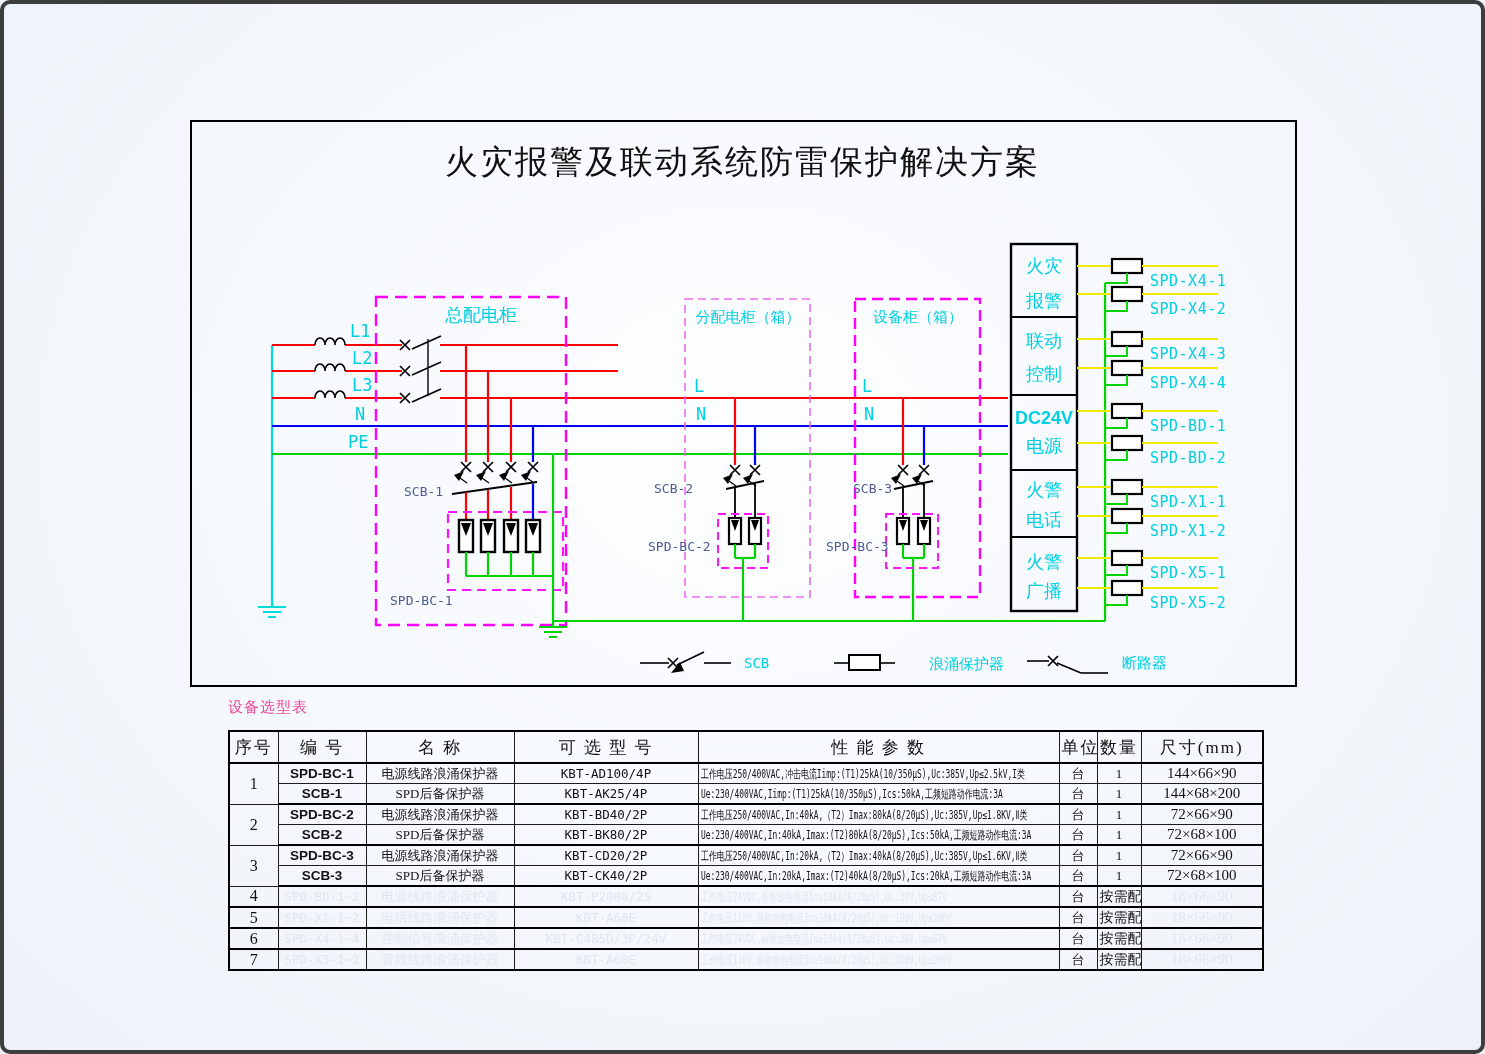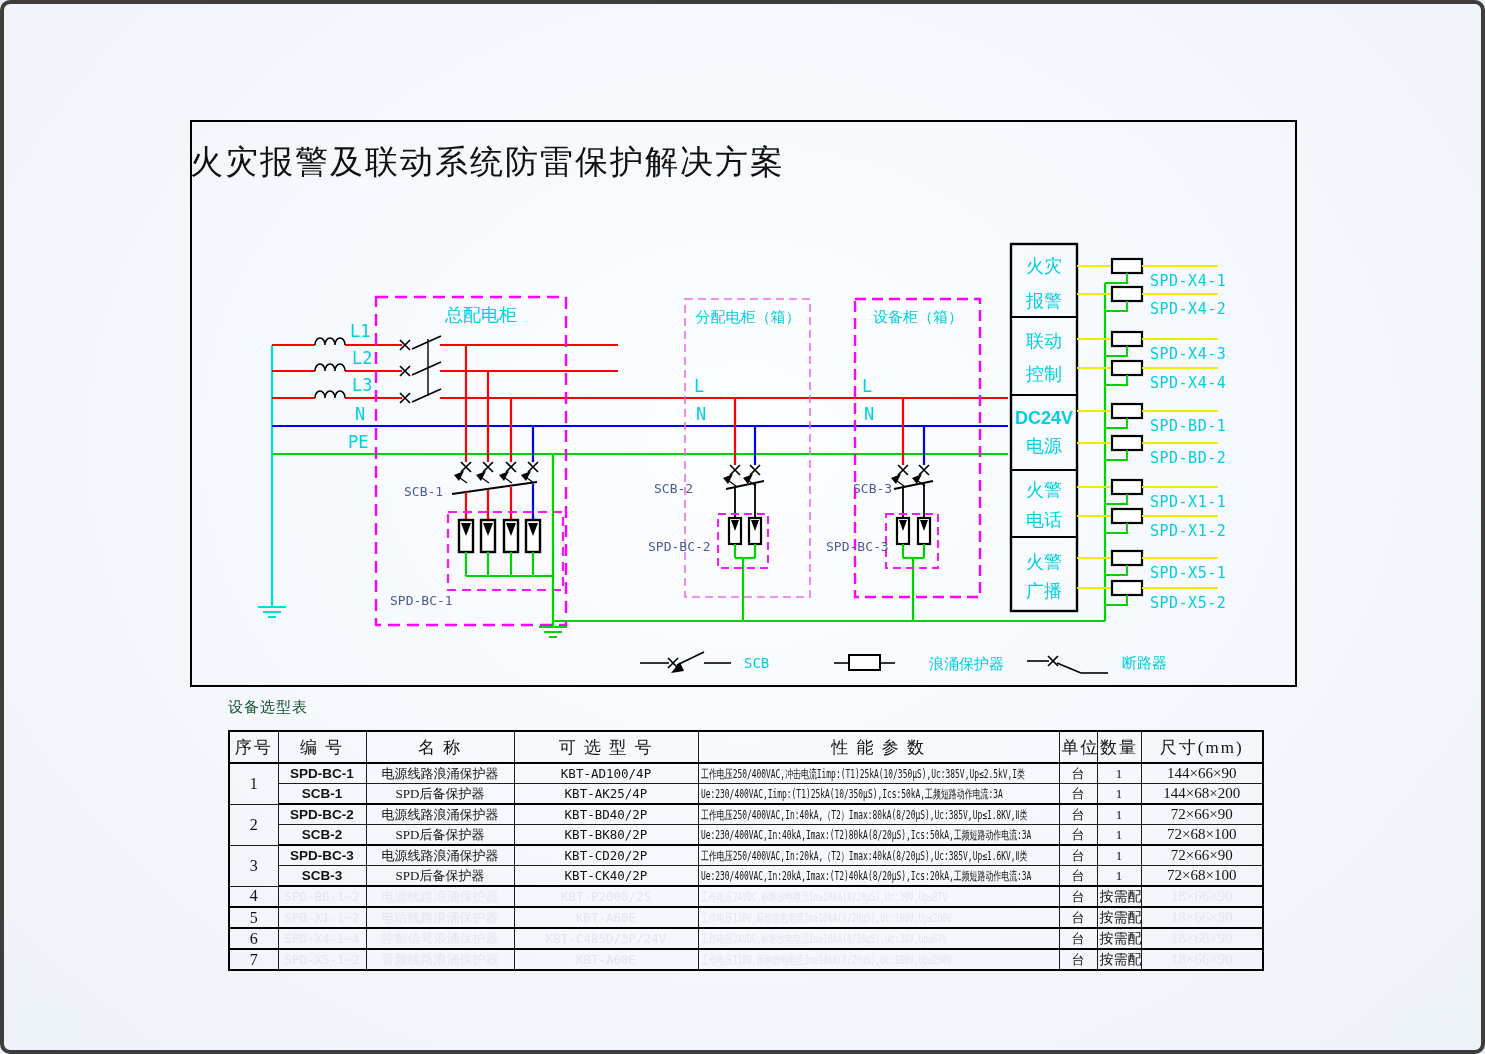--- a/index.html
+++ b/index.html
@@ -4,38 +4,38 @@
 <style>
   html,body{margin:0;padding:0;}
   body{
     width:1485px;height:1054px;position:relative;overflow:hidden;
     background:radial-gradient(ellipse at 50% 42%, #fdfeff 0%, #f3f7fc 62%, #edf2f8 100%);
     font-family:"Liberation Serif", serif;
   }
   .page-border{position:absolute;inset:0;border:4px solid #3d3d3d;border-radius:10px;pointer-events:none;}
   .drawing-frame{position:absolute;left:190px;top:120px;width:1103px;height:563px;border:2px solid #000;}
   .drawing-title{
-    position:absolute;left:190px;top:140px;width:1105px;
+    position:absolute;left:190px;top:140px;width:1105px;text-align:center;
     font:500 33px "Liberation Serif", serif;letter-spacing:2px;color:#111;
   }
   svg.schematic{position:absolute;left:190px;top:120px;}
 
   
   .t-cyan-lbl{fill:#00cfe2;font:17px "DejaVu Sans Mono", monospace;}
   .t-cyan-cn{fill:#00cfe2;font:18px "Liberation Serif", serif;}
   .t-cyan-cn-sm{fill:#00cfe2;font:15px "Liberation Serif", serif;}
   .t-cyan-panel{fill:#00cfe2;font:18px "Liberation Serif", serif;}
   .t-cyan-dc{fill:#00cfe2;font:bold 18px "Liberation Sans", sans-serif;}
   .t-cyan-out{fill:#00cfe2;font:15px "DejaVu Sans Mono", monospace;letter-spacing:.5px;}
   .t-slate{fill:#4e5c92;font:13px "DejaVu Sans Mono", monospace;}
   .t-legend{fill:#00cfe2;font:15px "Liberation Serif", serif;}
   .t-legend-mono{fill:#00cfe2;font:14px "DejaVu Sans Mono", monospace;}
 
   
-  .table-title{position:absolute;left:228px;top:698px;font:15px "Liberation Serif", serif;color:#14532d;letter-spacing:1px;}
+  .table-title{position:absolute;left:228px;top:698px;font:15px "Liberation Serif", serif;color:#ec4899;letter-spacing:1px;}
   table.spec{
     position:absolute;left:228px;top:730px;border-collapse:collapse;table-layout:fixed;
     width:1034px;border:2px solid #000;
   }
   table.spec th, table.spec td{
     border:1px solid #1c1c1c;padding:0 2px;text-align:center;overflow:hidden;white-space:nowrap;color:#111;
   }
   table.spec thead tr{height:32px;}
   table.spec thead th{font:17px "Liberation Serif", serif;letter-spacing:2px;border-bottom:2px solid #000;font-weight:normal;}
   tr.group-end td{border-bottom:2px solid #000;}

